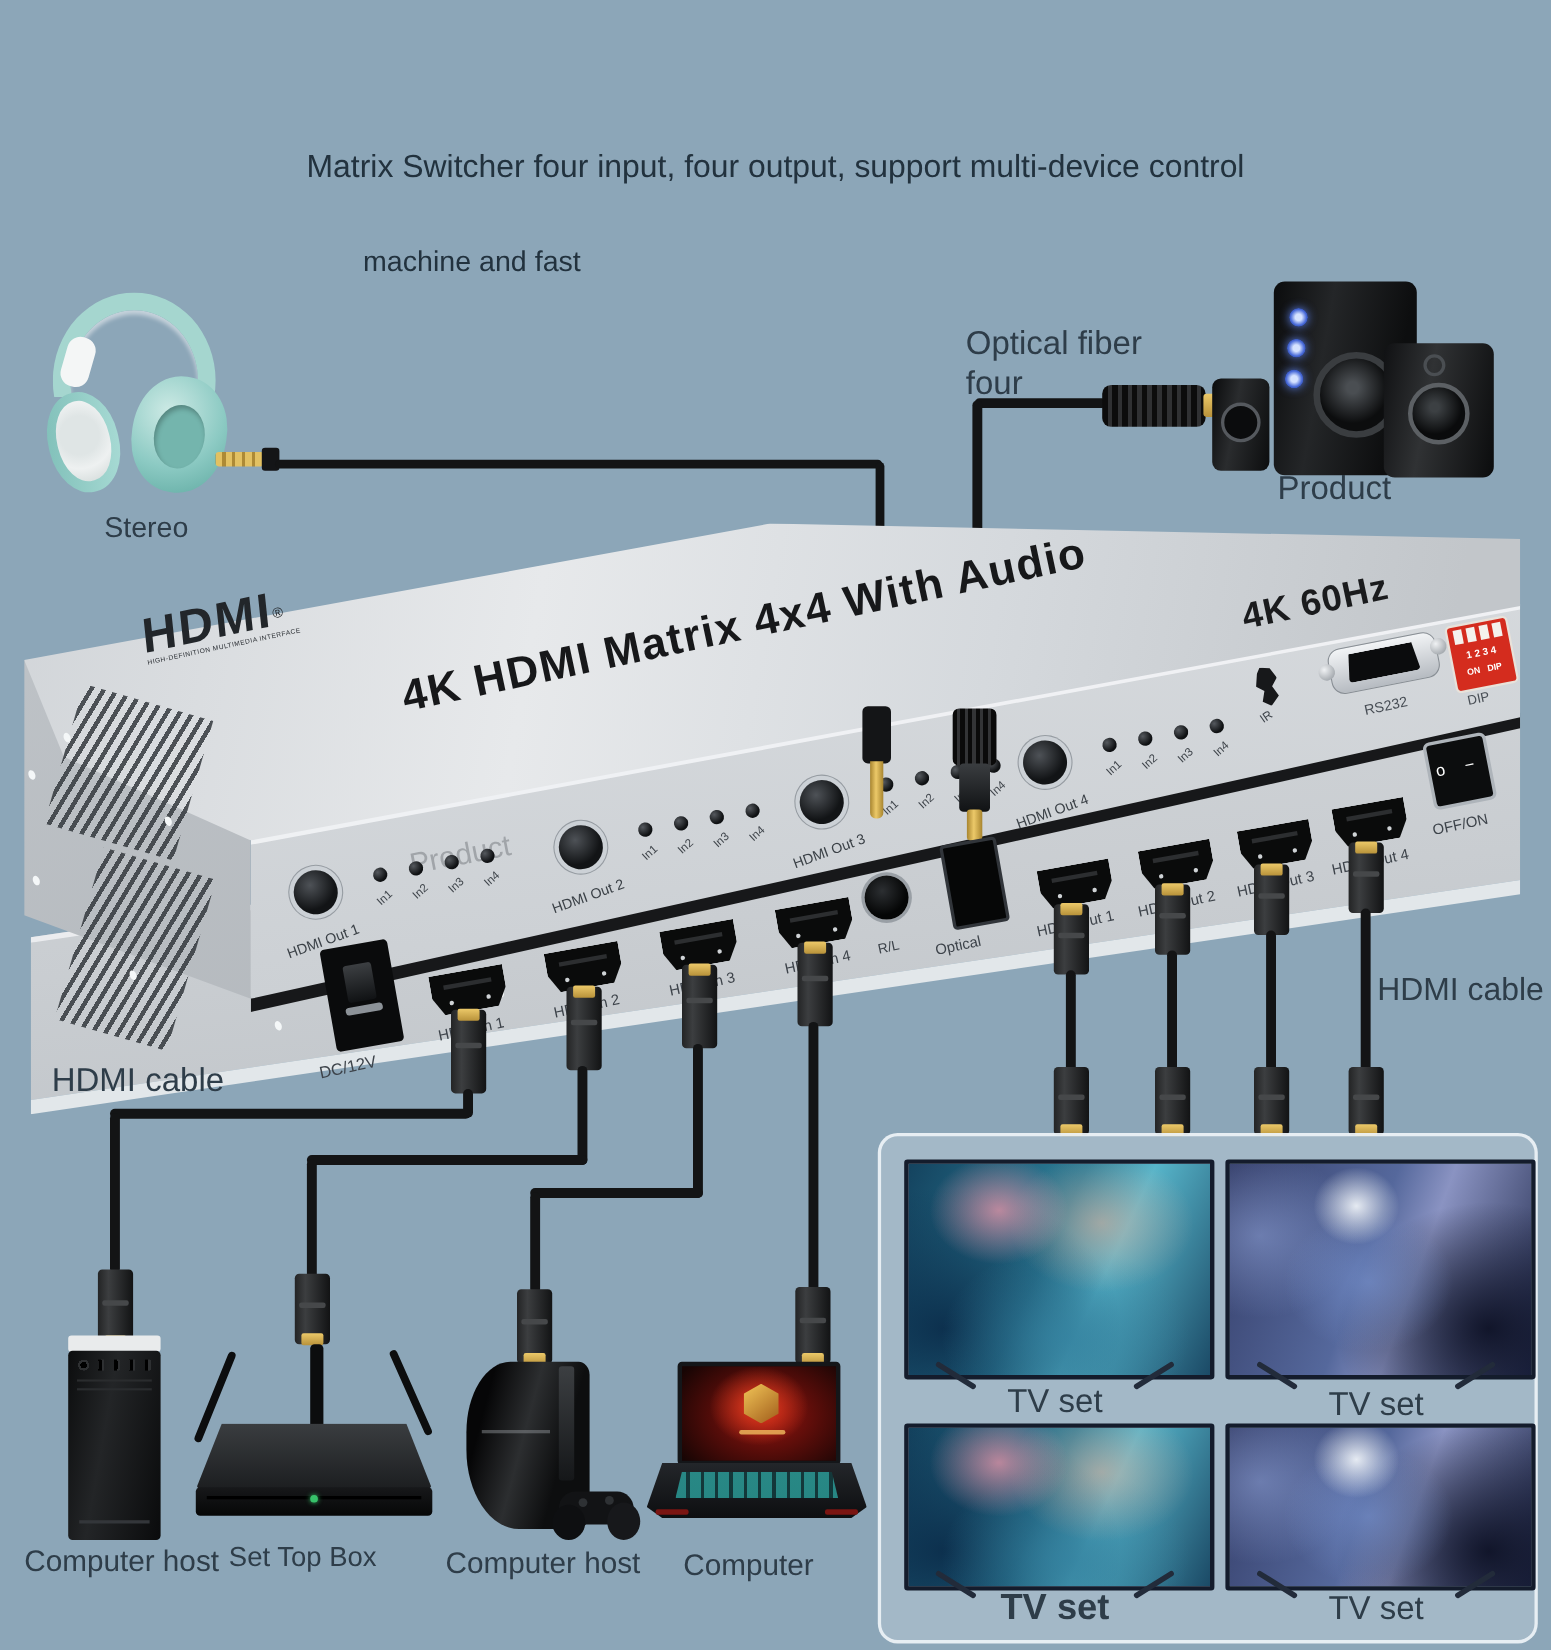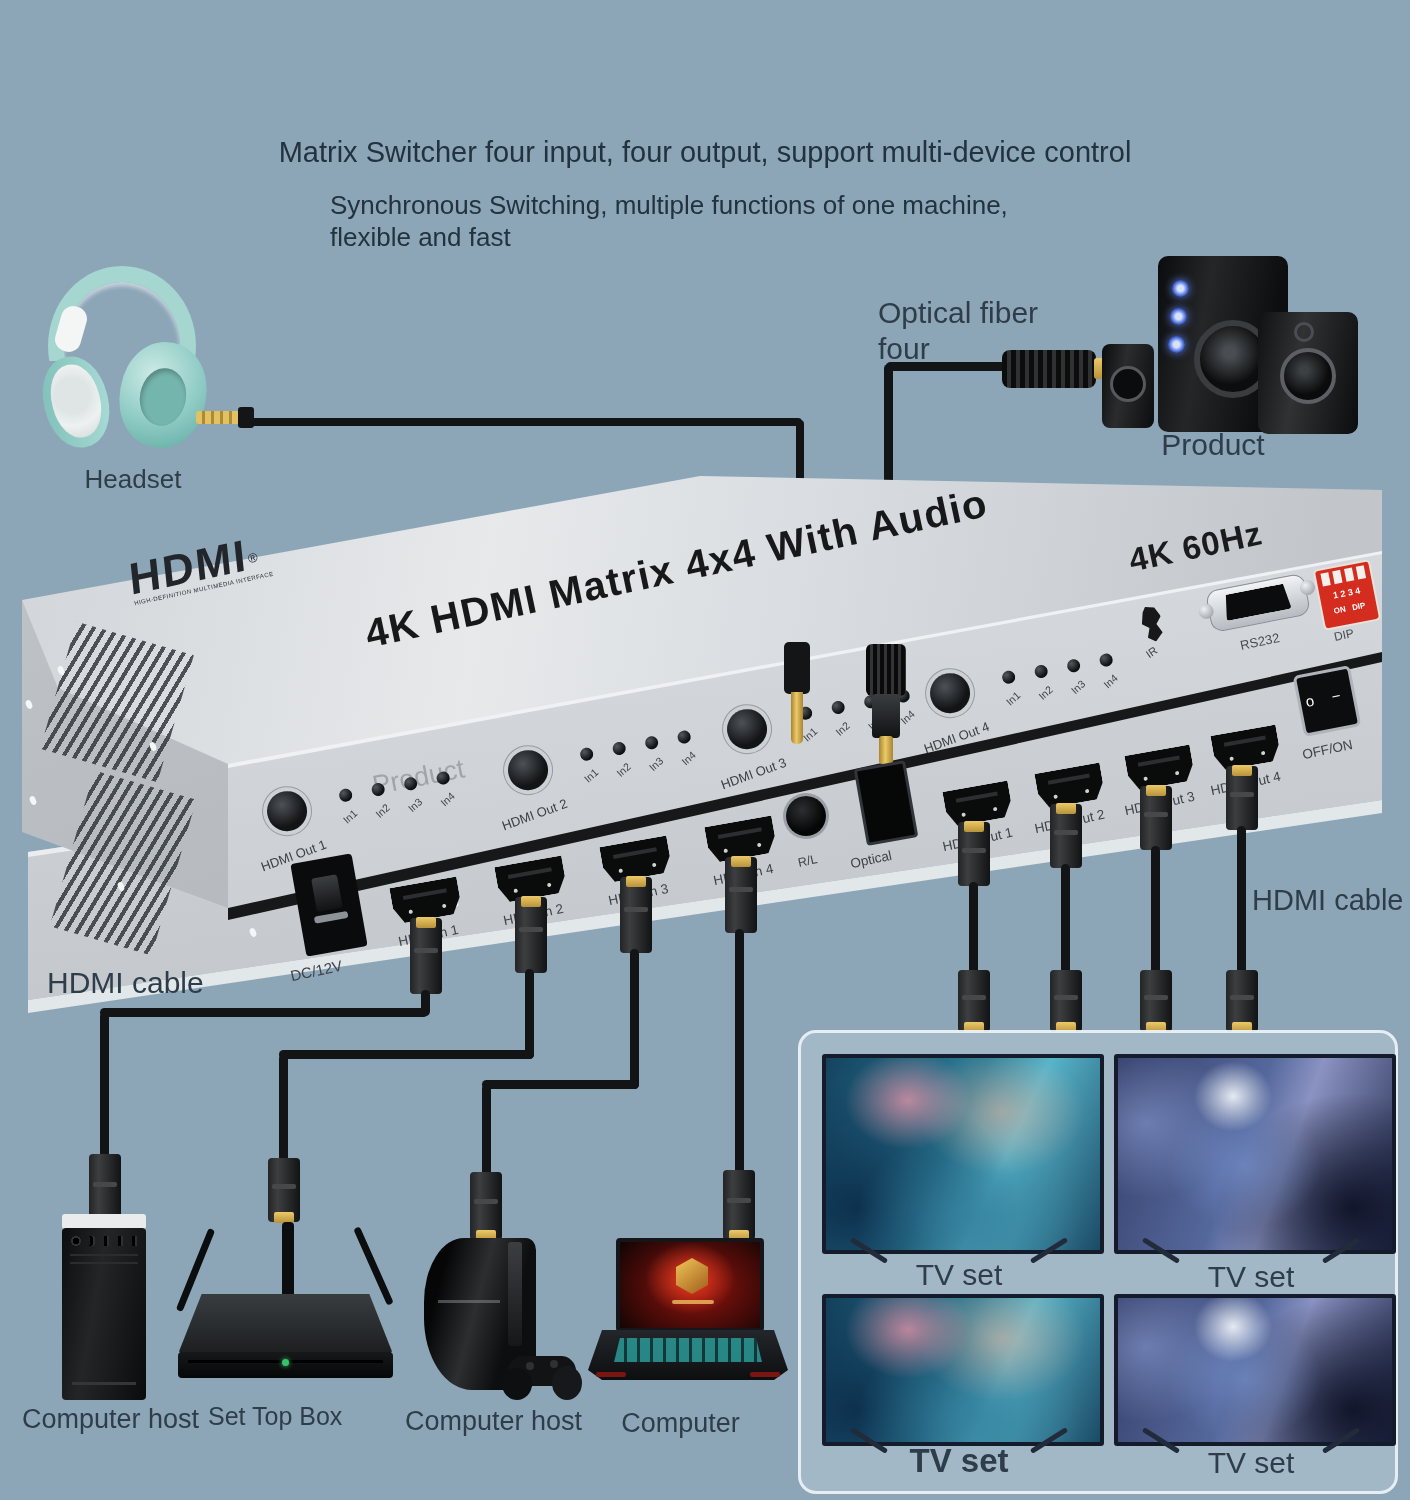--- a/index.html
+++ b/index.html
@@ -63,39 +63,38 @@
      radial-gradient(120px 100px at 10% 34%,rgba(152,172,226,.5),rgba(152,172,226,0) 75%),
      linear-gradient(110deg,#36406b,#55689c 45%,#8a93c2 60%,#232c4e);}
   .leg{position:absolute;width:42px;height:5px;background:#222b3a;border-radius:3px;}
 </style>
 </head>
 <body>
 
 <div class="stage">
 
   <div class="lbl ctr" style="left:0;top:136px;width:1410px;font-size:29px;color:#22323e;">Matrix Switcher four input, four output, support multi-device control</div>
-  <div class="lbl" style="left:330px;top:190px;font-size:26px;color:#22323e;">Synchronous Switching, multiple functions of one machine,</div>
-  <div class="lbl" style="left:330px;top:222px;font-size:26px;color:#22323e;">flexible and fast</div>
+  <div class="lbl" style="left:330px;top:222px;font-size:26px;color:#22323e;">machine and fast</div>
 
   <div class="abs" style="left:36px;top:264px;width:170px;height:212px;">
     <div class="abs" style="left:12px;top:2px;width:150px;height:95px;overflow:hidden;">
       <div class="abs" style="width:148px;height:160px;border-radius:50%;border:16px solid #a5d6cf;box-sizing:border-box;
            background:transparent;box-shadow:inset 0 4px 4px rgba(255,255,255,.5);"></div>
     </div>
     <div class="abs" style="left:22px;top:42px;width:26px;height:46px;border-radius:12px;background:#f4f6f6;transform:rotate(16deg);"></div>
     <div class="abs" style="left:8px;top:92px;width:64px;height:92px;border-radius:48%;transform:rotate(-14deg);
          background:linear-gradient(100deg,#7fbfb8,#aadcd6);"></div>
     <div class="abs" style="left:16px;top:100px;width:48px;height:74px;border-radius:48%;transform:rotate(-14deg);
          background:radial-gradient(circle at 45% 42%,#dfe5e5 35%,#eef1f1 60%,#cfd7d6);"></div>
     <div class="abs" style="left:84px;top:78px;width:86px;height:106px;border-radius:48%;transform:rotate(10deg);
          background:radial-gradient(circle at 35% 32%,#cdeae5,#8ccac3 55%,#5da89f);"></div>
     <div class="abs" style="left:104px;top:104px;width:46px;height:58px;border-radius:50%;transform:rotate(10deg);
          background:#74b5ad;box-shadow:inset 2px 3px 5px rgba(0,0,0,.25);"></div>
   </div>
-  <div class="lbl ctr" style="left:58px;top:464px;width:150px;font-size:26px;">Headset</div>
+  <div class="lbl ctr" style="left:58px;top:464px;width:150px;font-size:26px;">Stereo</div>
 
   <div class="abs" style="left:196px;top:411px;width:44px;height:13px;border-radius:3px;
        background:repeating-linear-gradient(90deg,#e2c162 0 6px,#ad8a35 6px 9px);"></div>
   <div class="abs" style="left:238px;top:407px;width:16px;height:21px;border-radius:3px;background:#141517;"></div>
   <div class="cable" style="left:250px;top:418px;width:552px;height:8px;"></div>
   <div class="cable" style="left:796px;top:420px;width:8px;height:226px;"></div>
 
   <div class="lbl" style="left:878px;top:296px;font-size:30px;">Optical fiber</div>
   <div class="lbl" style="left:878px;top:332px;font-size:30px;">four</div>
   <div class="cable" style="left:886px;top:362px;width:120px;height:9px;"></div>

